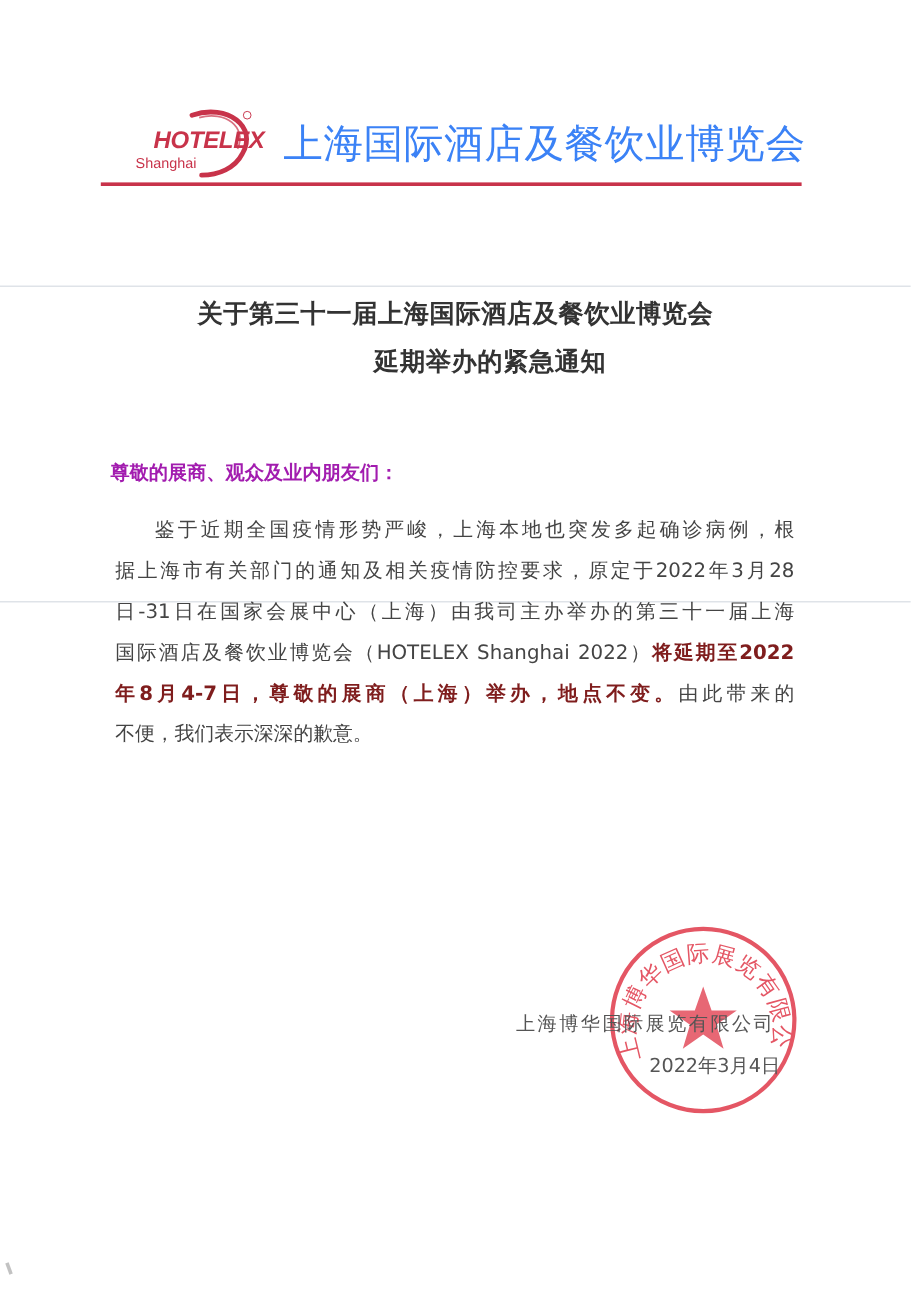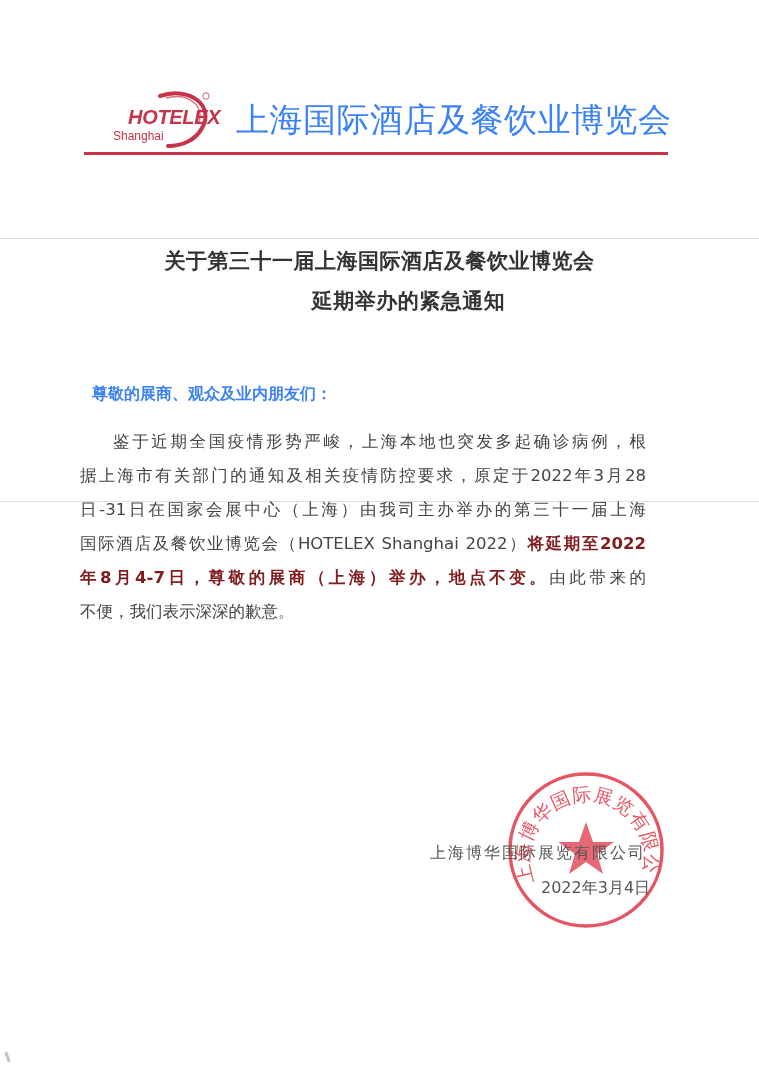--- a/index.html
+++ b/index.html
@@ -86,26 +86,26 @@
       letter-spacing: 0.5px;
     }
 
     
     .salutation {
       position: absolute;
       left: 92px;
       top: 384px;
       font-size: 16px;
       font-weight: bold;
-      color: #3b82f6;
+      color: #a21caf;
       font-family: "DejaVu Serif", "Liberation Serif", serif;
     }
     .para {
       position: absolute;
-      left: 80px;
+      left: 96px;
       width: 566px;
     }
     .line {
       display: block;
       height: 34px;
       line-height: 34px;
       font-size: 16.5px;
       color: #444;
       white-space: nowrap;
       text-align: justify;

